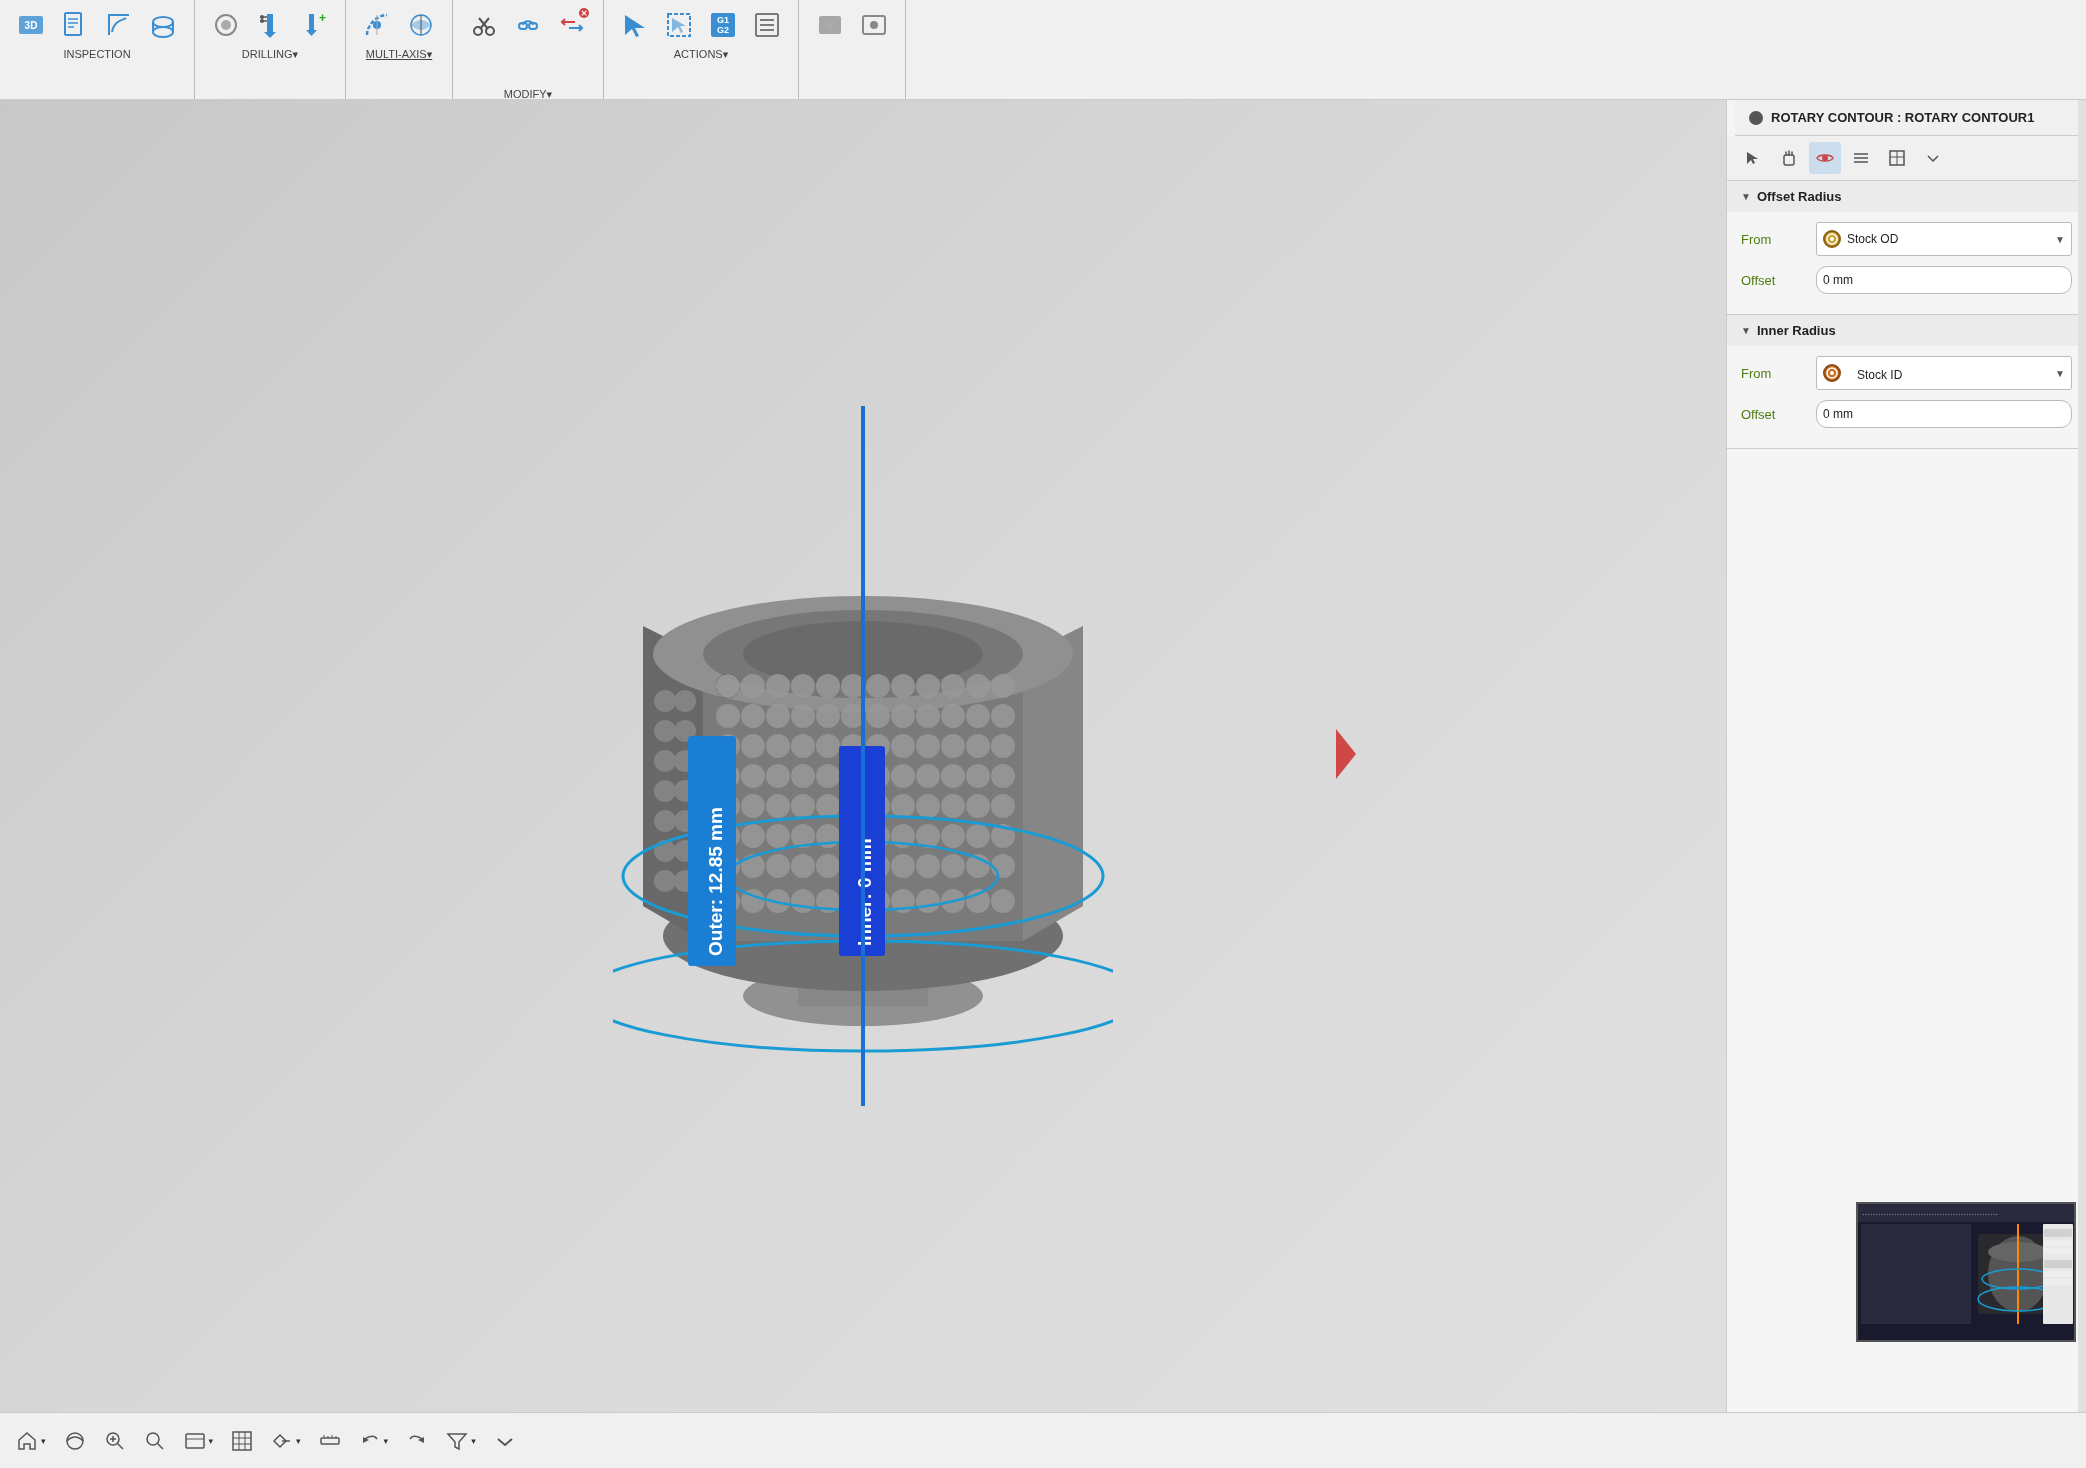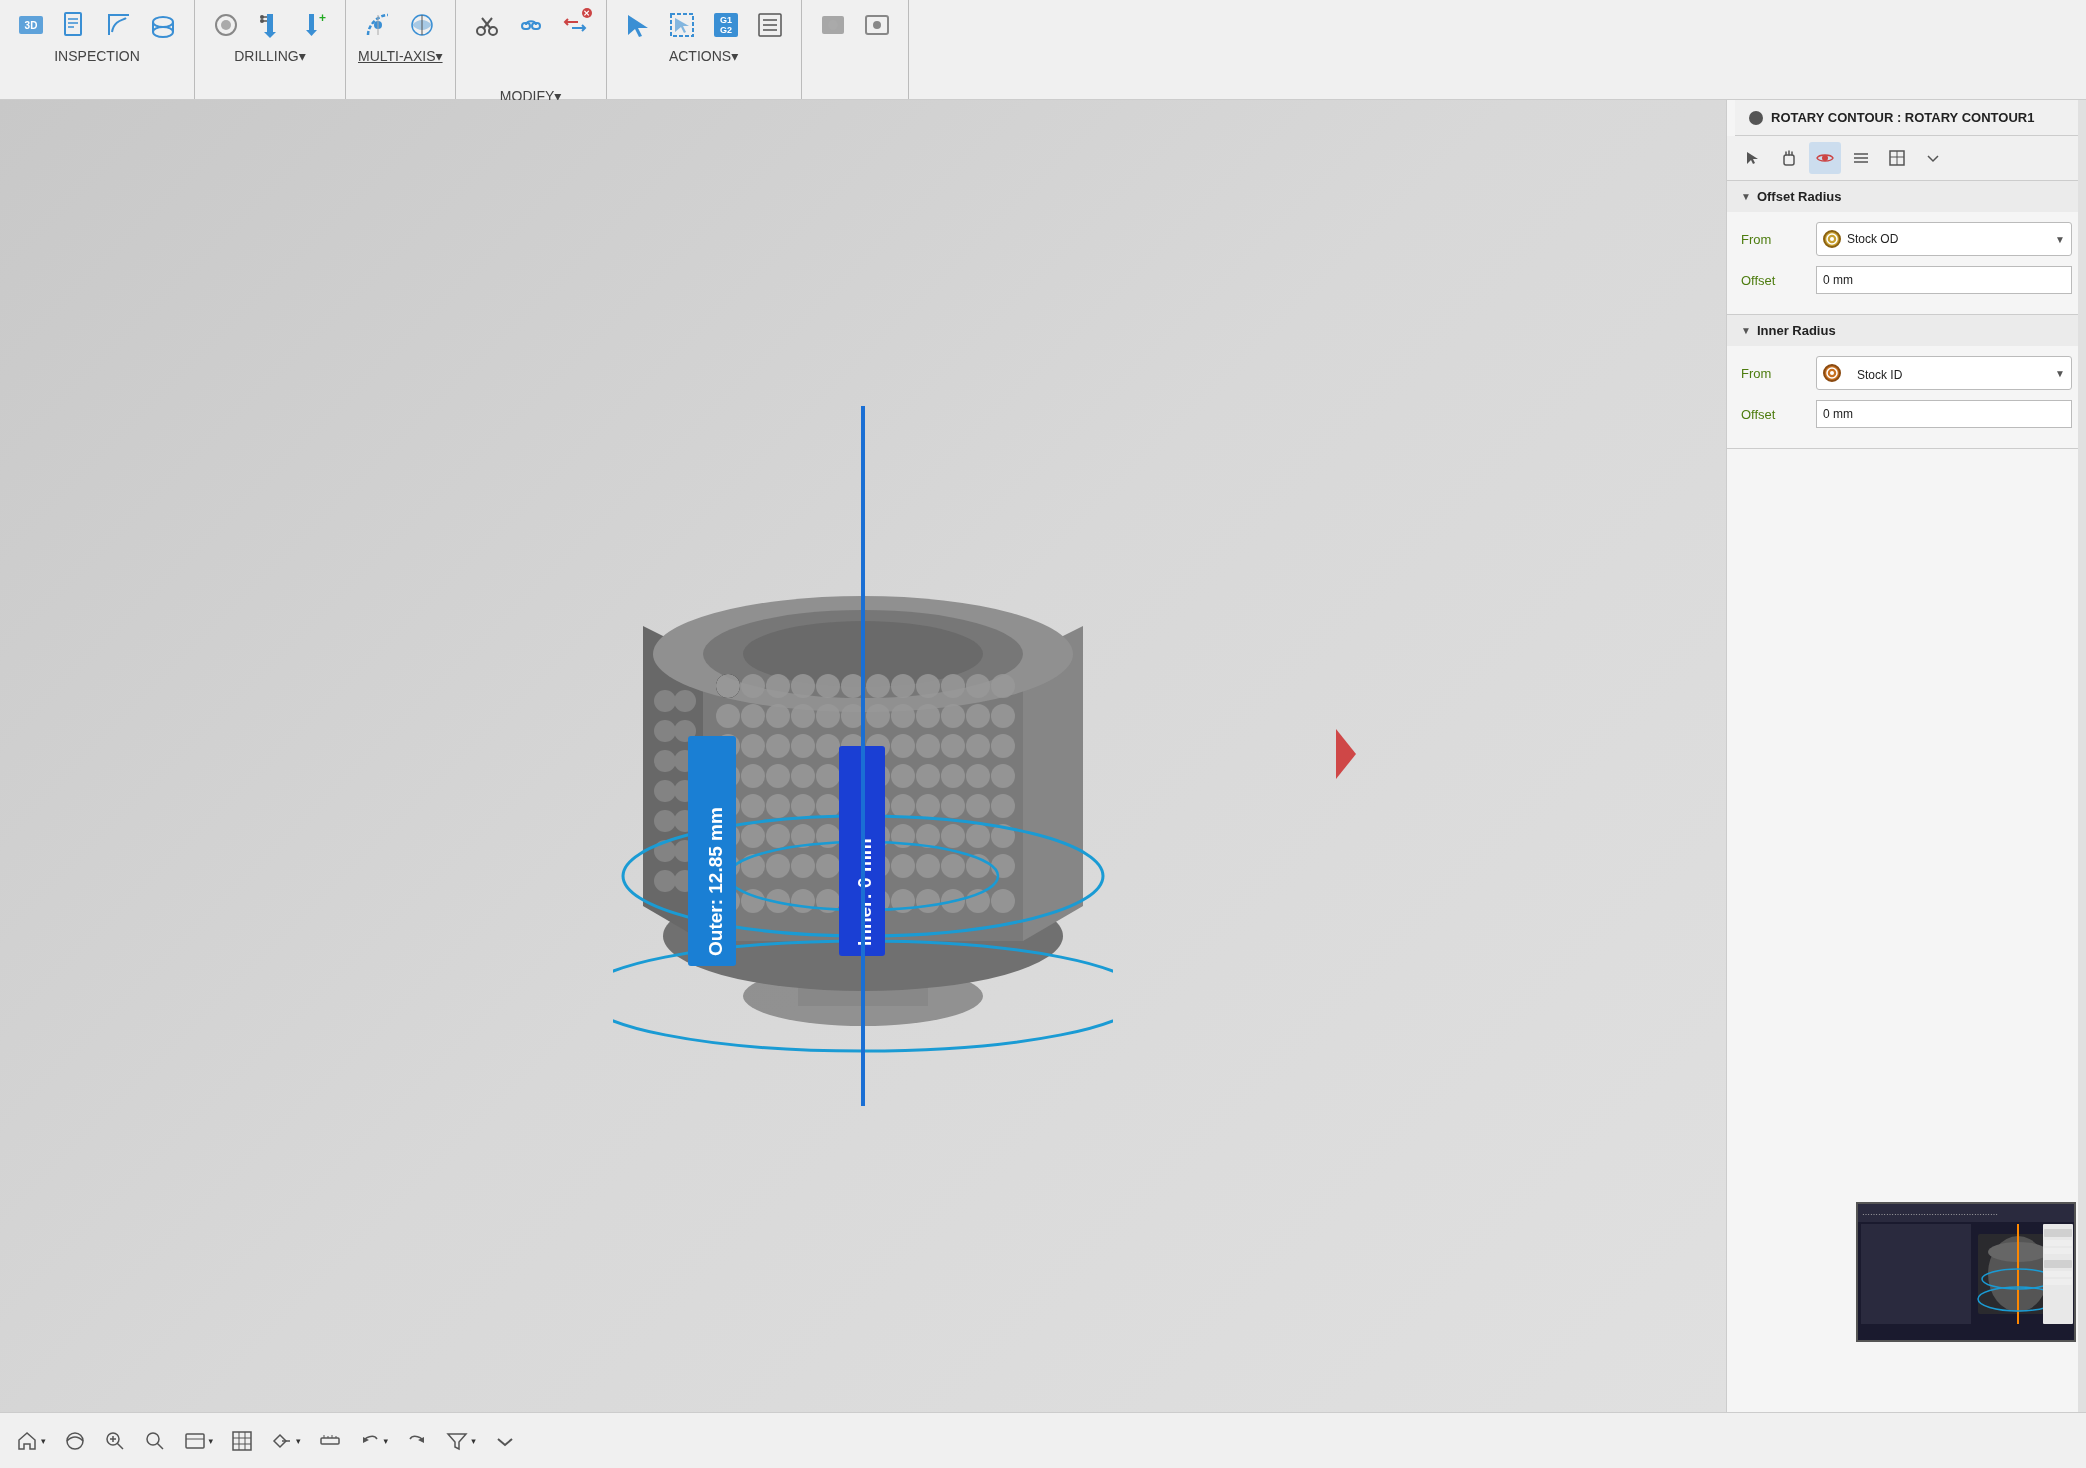--- a/index.html
+++ b/index.html
@@ -98,21 +98,21 @@
       width: 65px; font-size: 13px; color: #4d7c0f; flex-shrink: 0;
     }
     .field-select {
       flex: 1; height: 28px; border: 1px solid #bbb; border-radius: 3px;
       background: white; font-size: 12px; padding: 16px 6px; cursor: pointer;
       display: flex; align-items: center; justify-content: space-between;
     }
     .field-select .select-text { font-size: 12px; color: #222; }
     .field-select .select-arrow { font-size: 10px; color: #555; }
     .field-input {
-      flex: 1; height: 28px; border: 1px solid #bbb; border-radius: 0;
+      flex: 1; height: 28px; border: 1px solid #bbb; border-radius: 11px;
       background: white; font-size: 12px; padding: 0 6px;
       color: #222;
     }
     .stock-od-icon {
       width: 18px; height: 18px; background: #c8a030; border-radius: 50%;
       display: flex; align-items: center; justify-content: center;
       font-size: 8px; color: white; flex-shrink: 0;
       border: 2px solid #8a6010;
     }
     .stock-id-icon {
@@ -150,21 +150,21 @@
 
     
     #panel-scrollbar {
       position: absolute; right: 0; top: 0; bottom: 0; width: 8px;
       background: #e0e0e0;
     }
 
     
     .toolbar-section { display: flex; flex-direction: column; align-items: center; border-right: 1px solid #bbb; padding: 6px 12px; }
     .toolbar-section-icons { display: flex; gap: 6px; align-items: center; margin-bottom: 4px; }
-    .toolbar-section-label { font-size: 14px; color: #444; }
+    .toolbar-section-label { font-size: 11px; color: #444; }
 
     
     .ti { width: 38px; height: 38px; display: flex; align-items: center; justify-content: center; cursor: pointer; border-radius: 3px; }
     .ti svg { width: 30px; height: 30px; }
   </style>
 </head>
 <body>
 
 <div id="toolbar">
 

